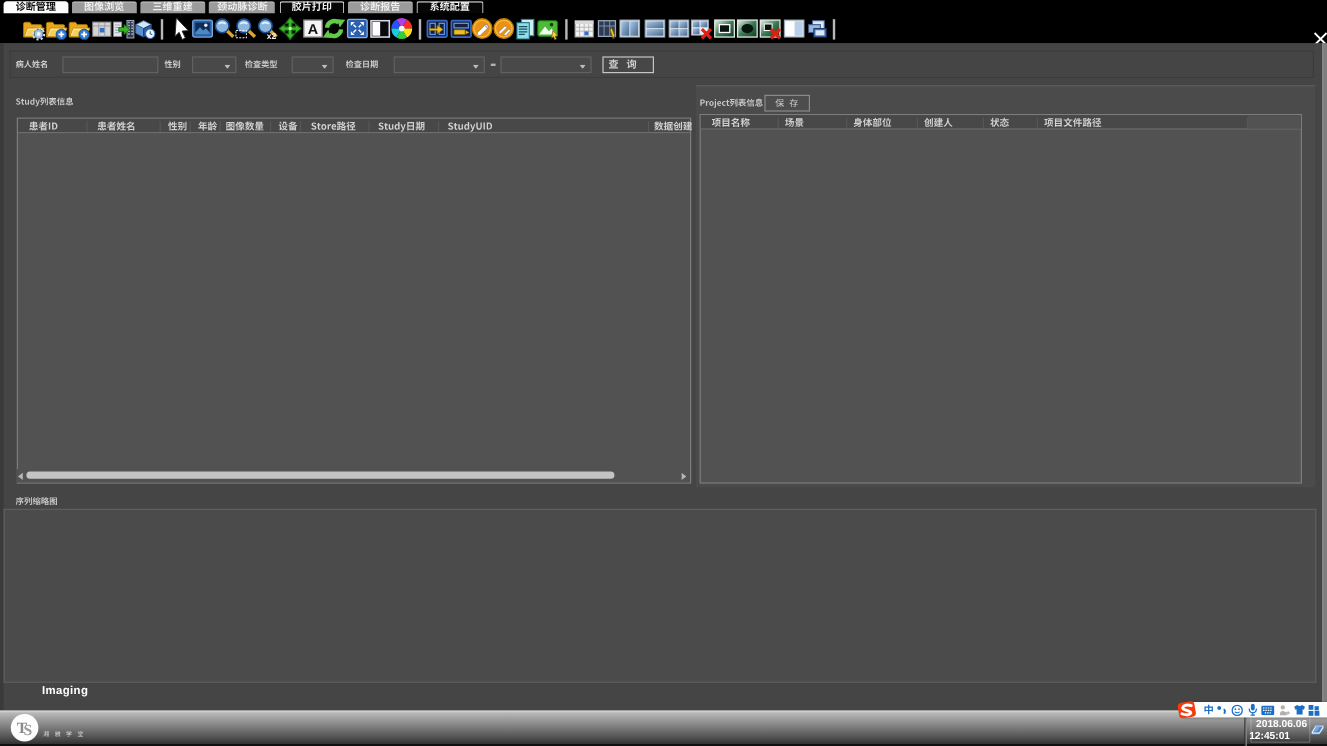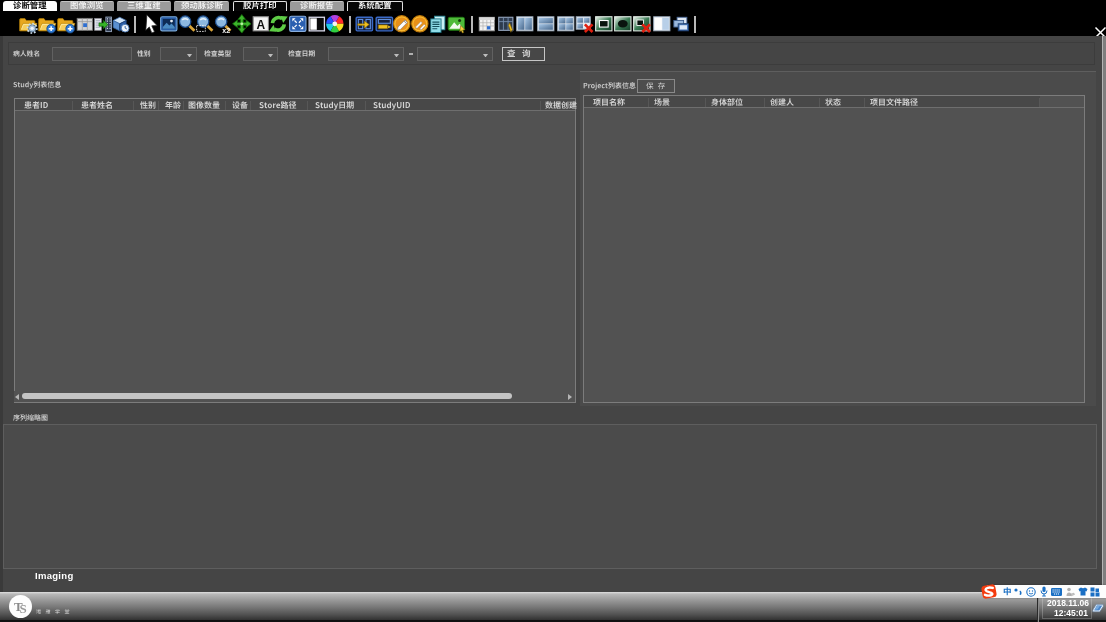--- a/index.html
+++ b/index.html
@@ -396,22 +396,22 @@
 <svg style="position:absolute;left:9px;top:595px" width="23" height="23" viewBox="0 0 23 23">
     <text x="5" y="16" font-family="Liberation Serif" font-size="13" font-weight="bold" fill="#8a8a8a">T</text>
     <text x="10.5" y="17.5" font-family="Liberation Serif" font-size="13" font-weight="bold" fill="#9a9a9a">S</text>
   </svg>
 <div style="position:absolute;left:35px;top:570px;width:60px;height:12px;color:#fff;font:bold 9.5px 'Liberation Sans';letter-spacing:0.3px">Imaging</div>
 <svg style="position:absolute;left:36px;top:609px;overflow:visible" width="40" height="7">
     <path d="M0.4 0.5C0.7 0.7 1.0 0.9 1.2 1.1L1.4 0.8C1.3 0.6 0.9 0.4 0.6 0.3ZM0.2 1.9C0.5 2.0 0.8 2.2 1.0 2.4L1.2 2.1C1.1 1.9 0.7 1.7 0.4 1.6ZM0.3 4.6L0.6 4.7C0.8 4.3 1.0 3.6 1.2 3.1L0.9 2.9C0.7 3.5 0.5 4.2 0.3 4.6ZM2.0 0.2L2.0 1.3L1.3 1.3L1.3 1.7L2.0 1.7C1.8 2.5 1.5 3.3 1.1 3.7C1.2 3.7 1.3 3.9 1.4 4.0C1.6 3.6 1.9 3.1 2.0 2.5L2.0 4.8L2.4 4.8L2.4 2.6C2.5 2.8 2.7 3.0 2.8 3.2L3.0 2.8C2.9 2.7 2.6 2.4 2.4 2.2L2.4 1.7L3.0 1.7L3.0 1.3L2.4 1.3L2.4 0.2ZM3.4 2.0L4.3 2.0L4.3 2.9L3.4 2.9ZM3.4 1.6L3.4 0.7L4.3 0.7L4.3 1.6ZM3.4 3.2L4.3 3.2L4.3 4.1L3.4 4.1ZM3.1 0.4L3.1 4.8L3.4 4.8L3.4 4.5L4.3 4.5L4.3 4.7L4.6 4.7L4.6 0.4ZM13.0 0.4C13.1 0.6 13.2 0.9 13.3 1.1L12.5 1.1C12.6 0.9 12.7 0.6 12.8 0.3L12.5 0.2C12.3 0.9 12.0 1.5 11.6 2.0C11.7 2.0 11.7 2.1 11.8 2.1L11.4 2.1L11.4 0.8L11.8 0.8L11.8 0.5L9.9 0.5L9.9 0.8L11.1 0.8L11.1 2.1L10.2 2.1C10.3 1.8 10.4 1.4 10.4 1.0L10.1 1.0C10.1 1.5 9.9 2.1 9.8 2.5L10.8 2.5C10.5 3.1 10.1 3.8 9.7 4.1C9.7 4.2 9.8 4.3 9.9 4.4C10.3 4.0 10.8 3.3 11.1 2.6L11.1 4.3C11.1 4.3 11.1 4.4 11.0 4.4C10.9 4.4 10.7 4.4 10.4 4.4C10.4 4.5 10.5 4.6 10.5 4.7C10.9 4.7 11.1 4.7 11.2 4.7C11.4 4.6 11.4 4.5 11.4 4.3L11.4 2.5L11.9 2.5L11.9 2.2C12.0 2.1 12.1 2.0 12.1 1.8L12.1 4.8L12.5 4.8L12.5 4.5L14.3 4.5L14.3 4.2L13.5 4.2L13.5 3.5L14.1 3.5L14.1 3.2L13.5 3.2L13.5 2.5L14.1 2.5L14.1 2.1L13.5 2.1L13.5 1.5L14.2 1.5L14.2 1.1L13.3 1.1L13.6 1.0C13.5 0.8 13.4 0.5 13.3 0.2ZM12.5 2.5L13.2 2.5L13.2 3.2L12.5 3.2ZM12.5 2.1L12.5 1.5L13.2 1.5L13.2 2.1ZM12.5 3.5L13.2 3.5L13.2 4.2L12.5 4.2ZM21.3 2.7L21.3 3.0L19.3 3.0L19.3 3.4L21.3 3.4L21.3 4.3C21.3 4.4 21.3 4.4 21.2 4.4C21.1 4.4 20.7 4.4 20.3 4.4C20.4 4.5 20.5 4.7 20.5 4.8C21.0 4.8 21.2 4.8 21.4 4.7C21.6 4.7 21.7 4.6 21.7 4.3L21.7 3.4L23.7 3.4L23.7 3.0L21.7 3.0L21.7 2.8C22.1 2.6 22.6 2.3 22.9 2.1L22.7 1.9L22.6 1.9L20.1 1.9L20.1 2.2L22.2 2.2C21.9 2.4 21.6 2.6 21.3 2.7ZM21.1 0.3C21.3 0.5 21.4 0.8 21.5 1.0L20.4 1.0L20.6 0.9C20.5 0.7 20.3 0.5 20.1 0.2L19.8 0.4C20.0 0.6 20.1 0.8 20.2 1.0L19.4 1.0L19.4 2.0L19.8 2.0L19.8 1.4L23.3 1.4L23.3 2.0L23.6 2.0L23.6 1.0L22.8 1.0C23.0 0.8 23.2 0.6 23.3 0.4L22.9 0.2C22.8 0.5 22.6 0.8 22.4 1.0L21.6 1.0L21.9 0.9C21.8 0.7 21.6 0.4 21.4 0.2ZM30.0 2.0L32.0 2.0L32.0 2.6L30.0 2.6ZM29.6 1.7L29.6 2.9L30.8 2.9L30.8 3.4L29.3 3.4L29.3 3.7L30.8 3.7L30.8 4.3L28.8 4.3L28.8 4.7L33.2 4.7L33.2 4.3L31.2 4.3L31.2 3.7L32.8 3.7L32.8 3.4L31.2 3.4L31.2 2.9L32.4 2.9L32.4 1.7ZM32.3 0.2C32.2 0.4 32.0 0.7 31.9 0.9L32.1 1.0L31.2 1.0L31.2 0.2L30.8 0.2L30.8 1.0L29.9 1.0L30.1 0.9C30.0 0.7 29.8 0.5 29.7 0.3L29.3 0.4C29.5 0.6 29.6 0.8 29.7 1.0L28.9 1.0L28.9 2.1L29.2 2.1L29.2 1.3L32.8 1.3L32.8 2.1L33.2 2.1L33.2 1.0L32.2 1.0C32.4 0.8 32.6 0.6 32.7 0.4Z" fill="#e2e2e2"></path>
   </svg>
 <div style="position:absolute;left:1037px;top:593px;width:1px;height:29px;background:#2a2a2a"></div>
 <div style="position:absolute;left:1038px;top:593px;width:1px;height:29px;background:#8a8a8a"></div>
-<div style="position:absolute;left:1043px;top:598px;width:50px;height:10px;color:#fff;font:bold 8.5px 'Liberation Sans';text-align:center">2018.11.06</div>
-<div style="position:absolute;left:1054px;top:608px;width:50px;height:10px;color:#fff;font:bold 8.5px 'Liberation Sans';text-align:left">12:45:01</div>
+<div style="position:absolute;left:1043px;top:598px;width:50px;height:10px;color:#fff;font:bold 8.5px 'Liberation Sans';text-align:center">2018.06.06</div>
+<div style="position:absolute;left:1025px;top:608px;width:50px;height:10px;color:#fff;font:bold 8.5px 'Liberation Sans';text-align:right">12:45:01</div>
 <div style="position:absolute;left:1042px;top:597px;width:50px;height:22px;border:1px solid rgba(255,255,255,0.22);box-sizing:border-box"></div>
 <svg style="position:absolute;left:1092px;top:601px" width="12" height="12" viewBox="0 0 14 14">
     <path d="M1 10.5 L5 4 L13 4 L13 6.5 L9 12.5 L1 12.5 Z" fill="#f2f7fc" stroke="#6a8ab0" stroke-width="0.7"></path>
     <path d="M5.7 5.2 L12 5.2 L8.5 11 L2.5 11 Z" fill="#4a86ca"></path>
     <path d="M5.7 5.2 L9.5 5.2 L6.5 9.5 L2.8 10.5 Z" fill="#77aade"></path>
   </svg>
 <div style="position:absolute;left:986px;top:585px;width:120px;height:13px;background:#fdfdfd;border-radius:3px 0 0 3px;box-shadow:0 0 2px rgba(0,0,0,0.4)"></div>
 <svg style="position:absolute;left:981px;top:584px" width="16" height="15" viewBox="0 0 17 16">
     <rect x="1" y="1" width="15" height="14" rx="3.5" fill="#f43b0e" transform="rotate(-10 8.5 8)"></rect>
     <path d="M12.5 4.2 Q8 2.8 5.5 5 Q3.8 6.8 6.5 7.8 Q9.5 8.8 11 9.5 Q13.5 10.8 10.5 12 Q7.5 13 4.2 11.5" stroke="#fff" stroke-width="2.6" fill="none" stroke-linecap="round"></path>

